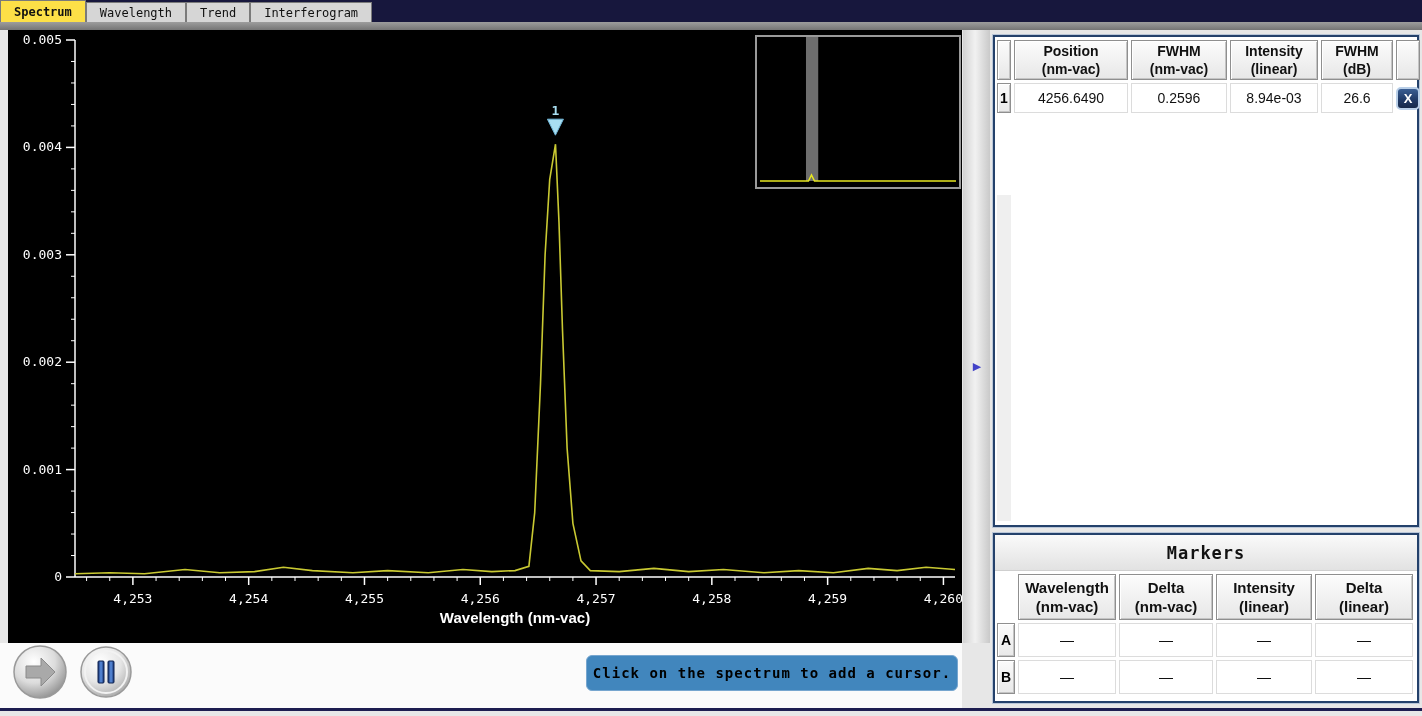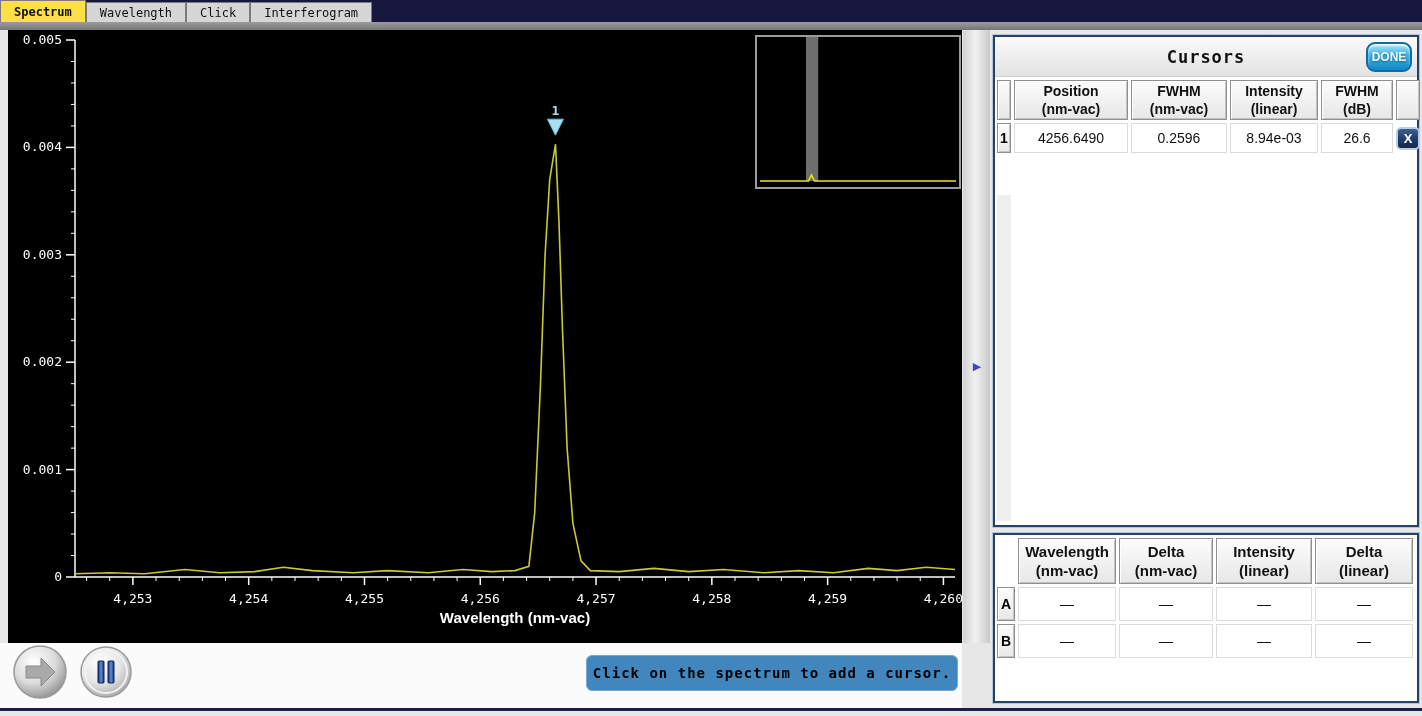--- a/index.html
+++ b/index.html
@@ -71,21 +71,21 @@
            border:2px solid #b9cfe8; color:#fff; font:bold 13px "Liberation Sans", sans-serif;
            cursor:pointer; line-height:1; }
   .filler-strip { position:absolute; left:2px; top:158px; bottom:4px; width:14px; background:#efefef; }
 </style>
 </head>
 <body>
 
 <div class="tabbar">
   <div class="tab active">Spectrum</div>
   <div class="tab">Wavelength</div>
-  <div class="tab">Click</div>
+  <div class="tab">Trend</div>
   <div class="tab">Interferogram</div>
 </div>
 <div class="topband"></div>
 
 <div class="plot-wrap">
   <svg id="plot-svg" width="954" height="613">
       <line x1="67" y1="10" x2="67" y2="547" stroke="#ffffff" stroke-width="1.5"></line>
       <line x1="67" y1="547" x2="947" y2="547" stroke="#ffffff" stroke-width="1.5"></line>
       <line x1="67" y1="525.52" x2="63" y2="525.52" stroke="#ffffff" stroke-width="1"></line>
       <line x1="67" y1="504.04" x2="63" y2="504.04" stroke="#ffffff" stroke-width="1"></line>
@@ -173,24 +173,20 @@
       <rect x="797.98" y="7" width="12.24" height="144" fill="#6e6e6e"></rect>
       <polyline points="752,151 800.488,151 803.488,145 806.488,151 948,151" fill="none" stroke="#e8e820" stroke-width="1.5"></polyline>
     </svg>
 </div>
 
 <div class="side-strip">
   <div class="expander">▶</div>
 </div>
 
 <div class="panel cursors">
-  <div class="panel-title-bar">
-    <span class="panel-title">Cursors</span>
-    <button class="done-btn">DONE</button>
-  </div>
   <div class="grid cgrid">
     <div class="hcell"></div>
     <div class="hcell">
       <span>Position</span>
       <span>(nm-vac)</span>
     </div>
     <div class="hcell">
       <span>FWHM</span>
       <span>(nm-vac)</span>
     </div>
@@ -210,20 +206,23 @@
     <div class="dcell">8.94e-03</div>
     <div class="dcell">26.6</div>
     <div class="xwrap">
       <button class="x-btn">X</button>
     </div>
   </div>
   <div class="filler-strip"></div>
 </div>
 
 <div class="panel markers">
+  <div class="panel-title-bar">
+    <span class="panel-title">Markers</span>
+  </div>
   <div class="grid mgrid">
     <div class="hcell" style="border:none;background:none;box-shadow:none;"></div>
     <div class="hcell">
       <span>Wavelength</span>
       <span>(nm-vac)</span>
     </div>
     <div class="hcell">
       <span>Delta</span>
       <span>(nm-vac)</span>
     </div>

